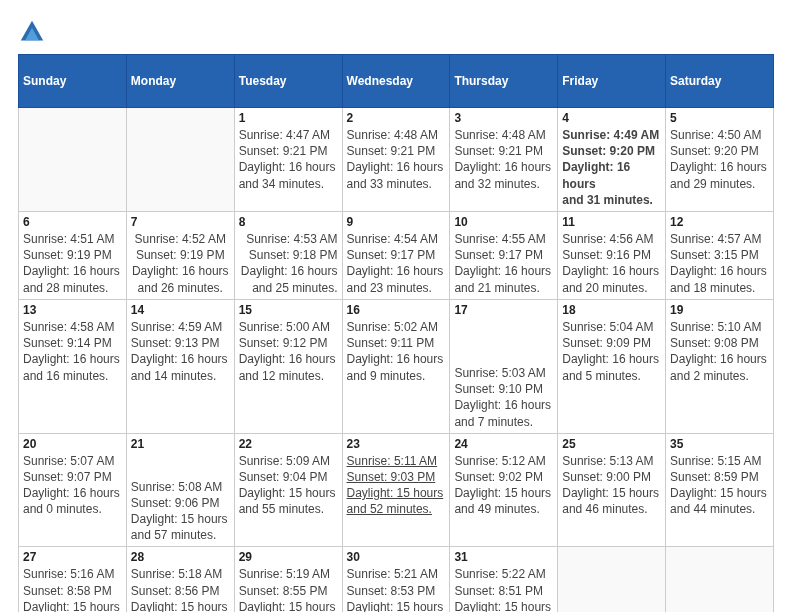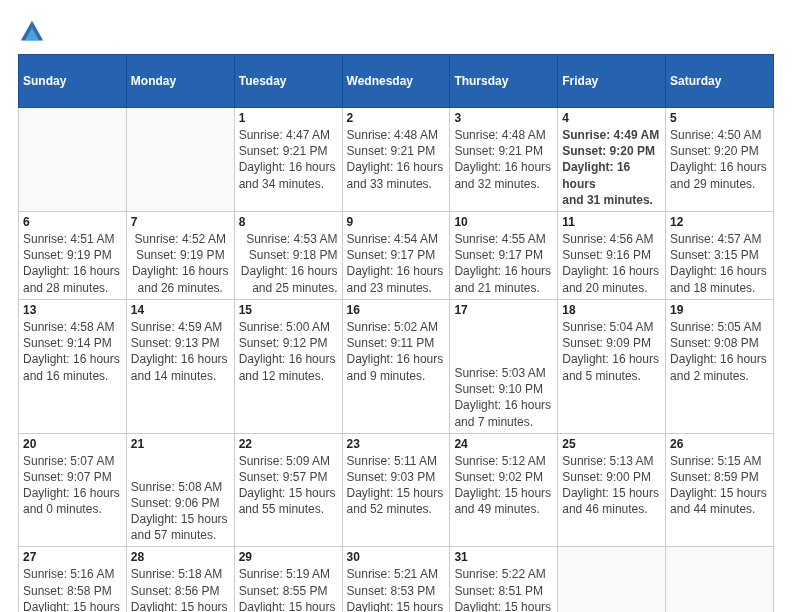--- a/index.html
+++ b/index.html
@@ -263,21 +263,21 @@
           </td>
           <td>
             <span class="day-number">18</span>
             <div class="day-detail" style="white-space: pre-line;">Sunrise: 5:04 AM
 Sunset: 9:09 PM
 Daylight: 16 hours
 and 5 minutes.</div>
           </td>
           <td>
             <span class="day-number">19</span>
-            <div class="day-detail" style="white-space: pre-line;">Sunrise: 5:05 AM
+            <div class="day-detail" style="white-space: pre-line;">Sunrise: 5:10 AM
 Sunset: 9:08 PM
 Daylight: 16 hours
 and 2 minutes.</div>
           </td>
         </tr>
         <tr>
           <td>
             <span class="day-number">20</span>
             <div class="day-detail" style="white-space: pre-line;">Sunrise: 5:07 AM
 Sunset: 9:07 PM
@@ -287,47 +287,47 @@
           <td>
             <span class="day-number">21</span>
             <div class="day-detail" style="white-space: pre-line; margin-top: 28px;">Sunrise: 5:08 AM
 Sunset: 9:06 PM
 Daylight: 15 hours
 and 57 minutes.</div>
           </td>
           <td>
             <span class="day-number">22</span>
             <div class="day-detail" style="white-space: pre-line;">Sunrise: 5:09 AM
-Sunset: 9:57 PM
+Sunset: 9:04 PM
 Daylight: 15 hours
 and 55 minutes.</div>
           </td>
           <td>
             <span class="day-number">23</span>
-            <div class="day-detail" style="white-space: pre-line;">Sunrise: 5:11 AM
+            <div class="day-detail" style="white-space: pre-line; text-decoration: underline;">Sunrise: 5:11 AM
 Sunset: 9:03 PM
 Daylight: 15 hours
 and 52 minutes.</div>
           </td>
           <td>
             <span class="day-number">24</span>
             <div class="day-detail" style="white-space: pre-line;">Sunrise: 5:12 AM
 Sunset: 9:02 PM
 Daylight: 15 hours
 and 49 minutes.</div>
           </td>
           <td>
             <span class="day-number">25</span>
             <div class="day-detail" style="white-space: pre-line;">Sunrise: 5:13 AM
 Sunset: 9:00 PM
 Daylight: 15 hours
 and 46 minutes.</div>
           </td>
           <td>
-            <span class="day-number">26</span>
+            <span class="day-number">35</span>
             <div class="day-detail" style="white-space: pre-line;">Sunrise: 5:15 AM
 Sunset: 8:59 PM
 Daylight: 15 hours
 and 44 minutes.</div>
           </td>
         </tr>
         <tr>
           <td>
             <span class="day-number">27</span>
             <div class="day-detail" style="white-space: pre-line;">Sunrise: 5:16 AM

